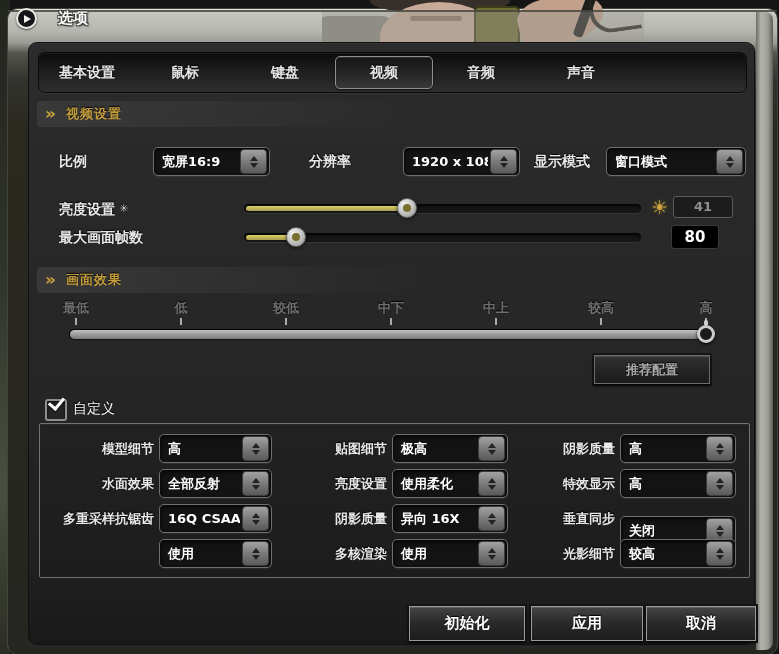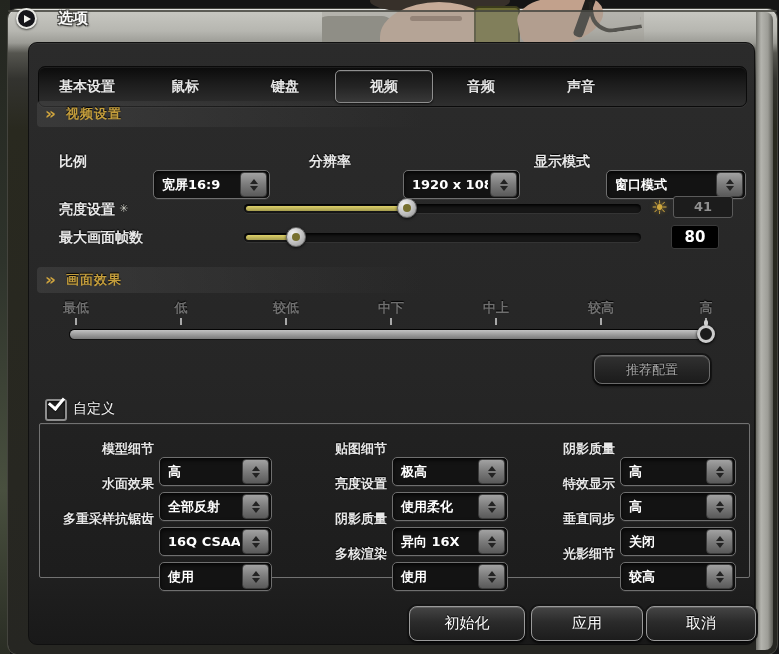--- a/index.html
+++ b/index.html
@@ -36,39 +36,39 @@
   .play-tri{width:0;height:0;border-left:7px solid #f2f2ee;border-top:4.5px solid transparent;border-bottom:4.5px solid transparent;margin-left:2px;}
   .title-text{font-size:15px;font-weight:700;color:#fafafa;
     text-shadow:-1px -1px 0 #3c3c38,1px -1px 0 #3c3c38,-1px 1px 0 #3c3c38,1px 1px 2px #000;}
   
   .dialog{position:absolute;left:28px;top:42px;width:725px;height:601px;z-index:10;
     background:linear-gradient(180deg,#2b2b2b 0%,#262626 55%,#202020 88%,#191919 100%);
     border:1px solid #101010;border-radius:9px;box-shadow:inset 0 1px 0 rgba(255,255,255,.05);}
   
   .tabbar{position:absolute;left:9px;top:9px;width:707px;height:39px;border-radius:7px;
     background:linear-gradient(180deg,#0b0b0b 0%,#1d1d1d 45%,#2f2f2f 100%);
-    border:1px solid #0a0a0a;box-shadow:inset 0 1px 0 rgba(255,255,255,.07),0 1px 0 rgba(255,255,255,.05);margin-top:14px;}
+    border:1px solid #0a0a0a;box-shadow:inset 0 1px 0 rgba(255,255,255,.07),0 1px 0 rgba(255,255,255,.05);}
   .tab{position:absolute;top:0;height:39px;width:96px;display:flex;align-items:center;justify-content:center;
     color:#e6e6e6;font-size:14px;font-weight:700;text-shadow:0 -1px 1px #000;cursor:pointer;}
   .tab.selected{top:3px;height:31px;border:1px solid #8f8f8f;border-radius:5px;
     background:linear-gradient(180deg,#151515 0%,#242424 50%,#383838 100%);
     box-shadow:0 1px 2px rgba(0,0,0,.7),inset 0 1px 0 rgba(255,255,255,.1);}
   
   .sec{position:absolute;left:8px;width:420px;height:26px;display:flex;align-items:center;gap:10px;
     background:linear-gradient(90deg,rgba(70,70,70,.55),rgba(70,70,70,0) 92%);border-radius:4px;padding-left:8px;box-sizing:border-box;}
   .sec .chev{color:#cfa43e;font-size:17px;font-weight:700;line-height:1;transform:scaleY(.9);}
   .sec .sec-label{color:#c39d3c;font-size:13px;font-weight:700;letter-spacing:1px;text-shadow:0 -1px 1px #000;}
   
   .lbl{position:absolute;font-size:14px;font-weight:700;color:#e8e8e8;text-align:left;
     text-shadow:0 -1px 1px #000;line-height:29px;height:29px;}
   .ast{color:#c9c9c0;font-size:11px;margin-left:4px;vertical-align:2px;}
   
   .dd{position:absolute;height:29px;background:#131313;border:1px solid #6f6f6f;border-radius:5px;
     box-shadow:inset 0 2px 4px rgba(0,0,0,.8),0 1px 0 rgba(255,255,255,.06);
-    display:flex;align-items:center;box-sizing:border-box;cursor:pointer;margin-top:23px;}
+    display:flex;align-items:center;box-sizing:border-box;cursor:pointer;}
   .dd .val{flex:1;padding-left:8px;font-size:13px;font-weight:700;color:#fff;white-space:nowrap;overflow:hidden;}
   .spin{width:25px;height:23px;margin:2px;border-radius:4px;border:1px solid #3c3c3c;
     background:linear-gradient(180deg,#a2a2a2 0%,#7b7b7b 50%,#5a5a5a 100%);
     display:flex;flex-direction:column;align-items:center;justify-content:center;gap:2px;flex:0 0 auto;}
   .tri-up{width:0;height:0;border-left:4px solid transparent;border-right:4px solid transparent;border-bottom:5px solid #232323;}
   .tri-down{width:0;height:0;border-left:4px solid transparent;border-right:4px solid transparent;border-top:5px solid #232323;}
   
   .slider{position:absolute;height:20px;}
   .track{position:absolute;left:0;top:6px;width:100%;height:9px;border-radius:5px;background:#161616;
     box-shadow:inset 0 2px 3px rgba(0,0,0,.9),0 1px 0 rgba(255,255,255,.06);}
@@ -86,24 +86,24 @@
   .q-label{position:absolute;width:64px;text-align:center;color:#6f6f6f;font-size:13px;font-weight:700;text-shadow:0 -1px 1px #000;}
   .q-tick{position:absolute;width:2px;height:7px;background:#a9a9a9;}
   .q-track{position:absolute;height:11px;border-radius:6px;background:#141414;
     box-shadow:inset 0 2px 3px rgba(0,0,0,.9);}
   .q-fill{position:absolute;left:1px;top:1px;height:9px;width:calc(100% - 2px);border-radius:5px;
     background:linear-gradient(180deg,#c2c2c2 0%,#8e8e8e 70%,#7a7a7a 100%);}
   .q-knob{position:absolute;width:18px;height:18px;border-radius:50%;background:#1b1b1b;
     border:3px solid #cccccc;box-sizing:border-box;box-shadow:0 1px 3px #000;cursor:grab;}
   .q-knob::before{content:"";position:absolute;left:4px;top:-8px;width:4px;height:6px;background:#cfcfcf;border-radius:2px;}
   
-  .btn{position:absolute;border-radius:8px;border:1px solid #9a9a9a;
+  .btn{position:absolute;border-radius:0;border:1px solid #9a9a9a;
     background:linear-gradient(180deg,#454545 0%,#2b2b2b 45%,#1c1c1c 100%);
     box-shadow:0 2px 3px rgba(0,0,0,.8),inset 0 1px 0 rgba(255,255,255,.15),0 0 0 2px #161616;
-    color:#fff;font-size:15px;font-weight:400;text-shadow:0 -1px 1px #000;
+    color:#fff;font-size:15px;font-weight:700;text-shadow:0 -1px 1px #000;
     display:flex;align-items:center;justify-content:center;cursor:pointer;}
   .btn.ghost{border:1px solid #6b6b6b;color:#a9a9a9;font-size:13px;
     background:linear-gradient(180deg,#313131 0%,#232323 60%,#1b1b1b 100%);}
   
   .chk{position:absolute;width:18px;height:18px;background:#242424;border:2px solid #8e8e8e;border-radius:3px;
     box-shadow:inset 0 1px 3px rgba(0,0,0,.8);cursor:pointer;}
   .chk .mark{position:absolute;left:2px;top:-4px;width:12px;height:7px;border-left:3px solid #fff;border-bottom:3px solid #fff;
     transform:rotate(-50deg);box-shadow:-1px 1px 1px rgba(0,0,0,.5);}
   .chk-label{position:absolute;color:#f2f2f2;font-size:14px;font-weight:400;text-shadow:0 -1px 1px #000;}
   
@@ -296,21 +296,21 @@
     </div>
     <div class="g-lbl" style="left:235px;top:80px;width:112px">阴影质量</div>
     <div class="dd" style="left:352px;top:80px;width:116px">
       <span class="val">异向 16X</span>
       <span class="spin">
           <span class="tri-up"></span>
           <span class="tri-down"></span>
         </span>
     </div>
     <div class="g-lbl" style="left:462px;top:80px;width:113px">垂直同步</div>
-    <div class="dd" style="left:580px;top:80px;width:116px">
+    <div class="dd" style="left:580px;top:92px;width:116px">
       <span class="val">关闭</span>
       <span class="spin">
           <span class="tri-up"></span>
           <span class="tri-down"></span>
         </span>
     </div>
 
     <div class="dd" style="left:119px;top:115px;width:113px">
       <span class="val">使用</span>
       <span class="spin">

